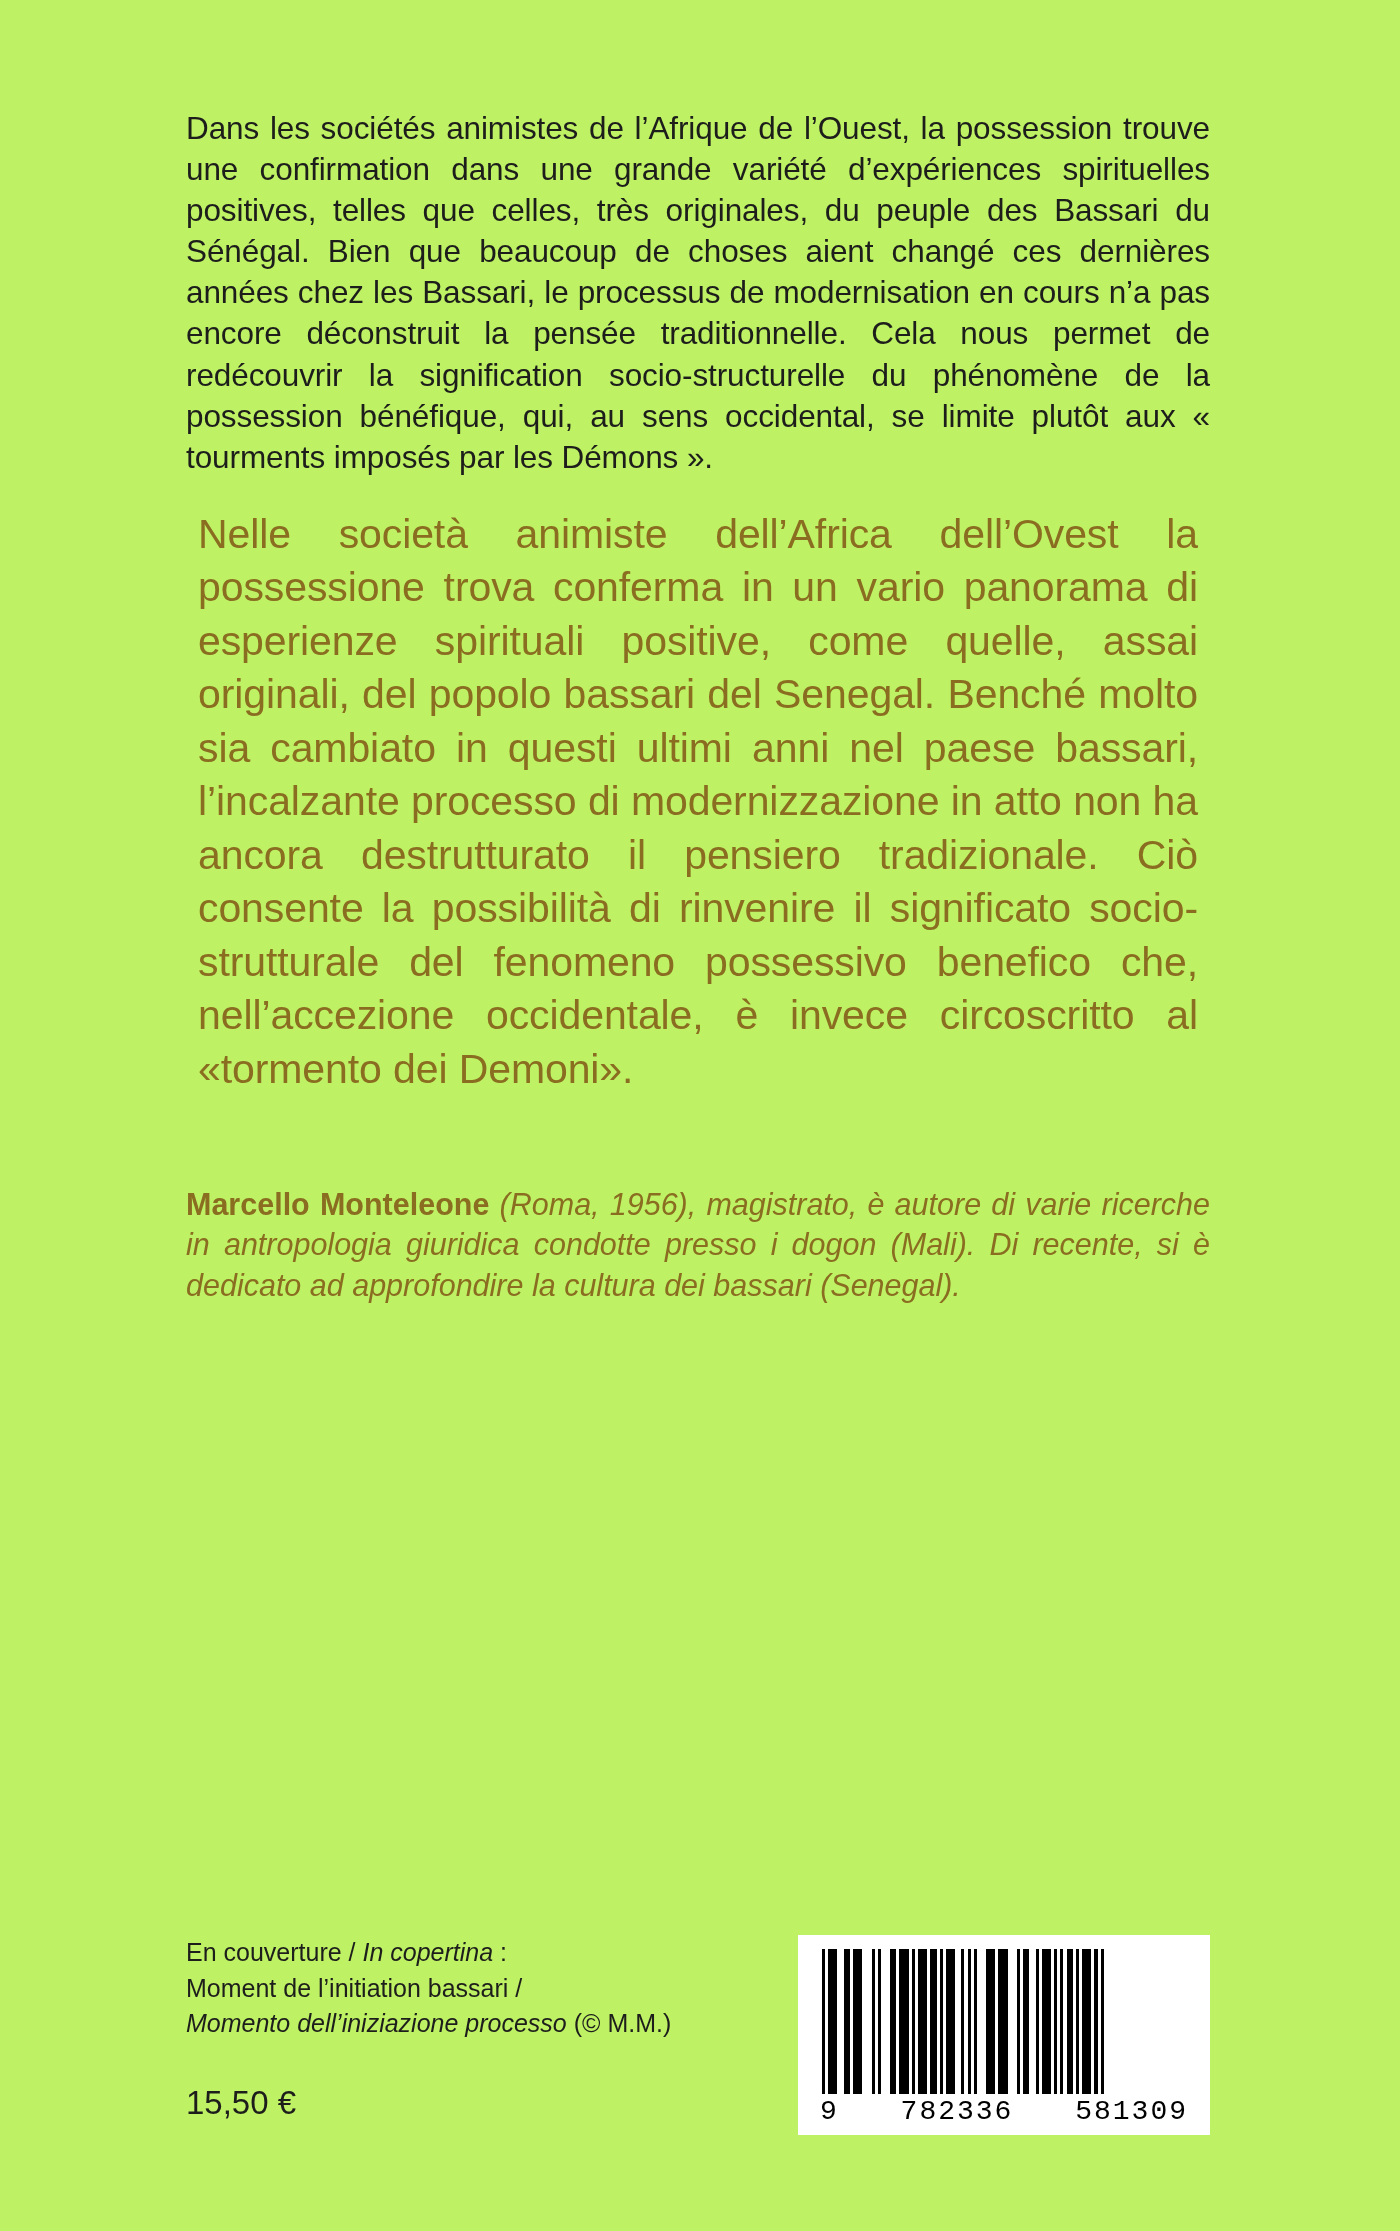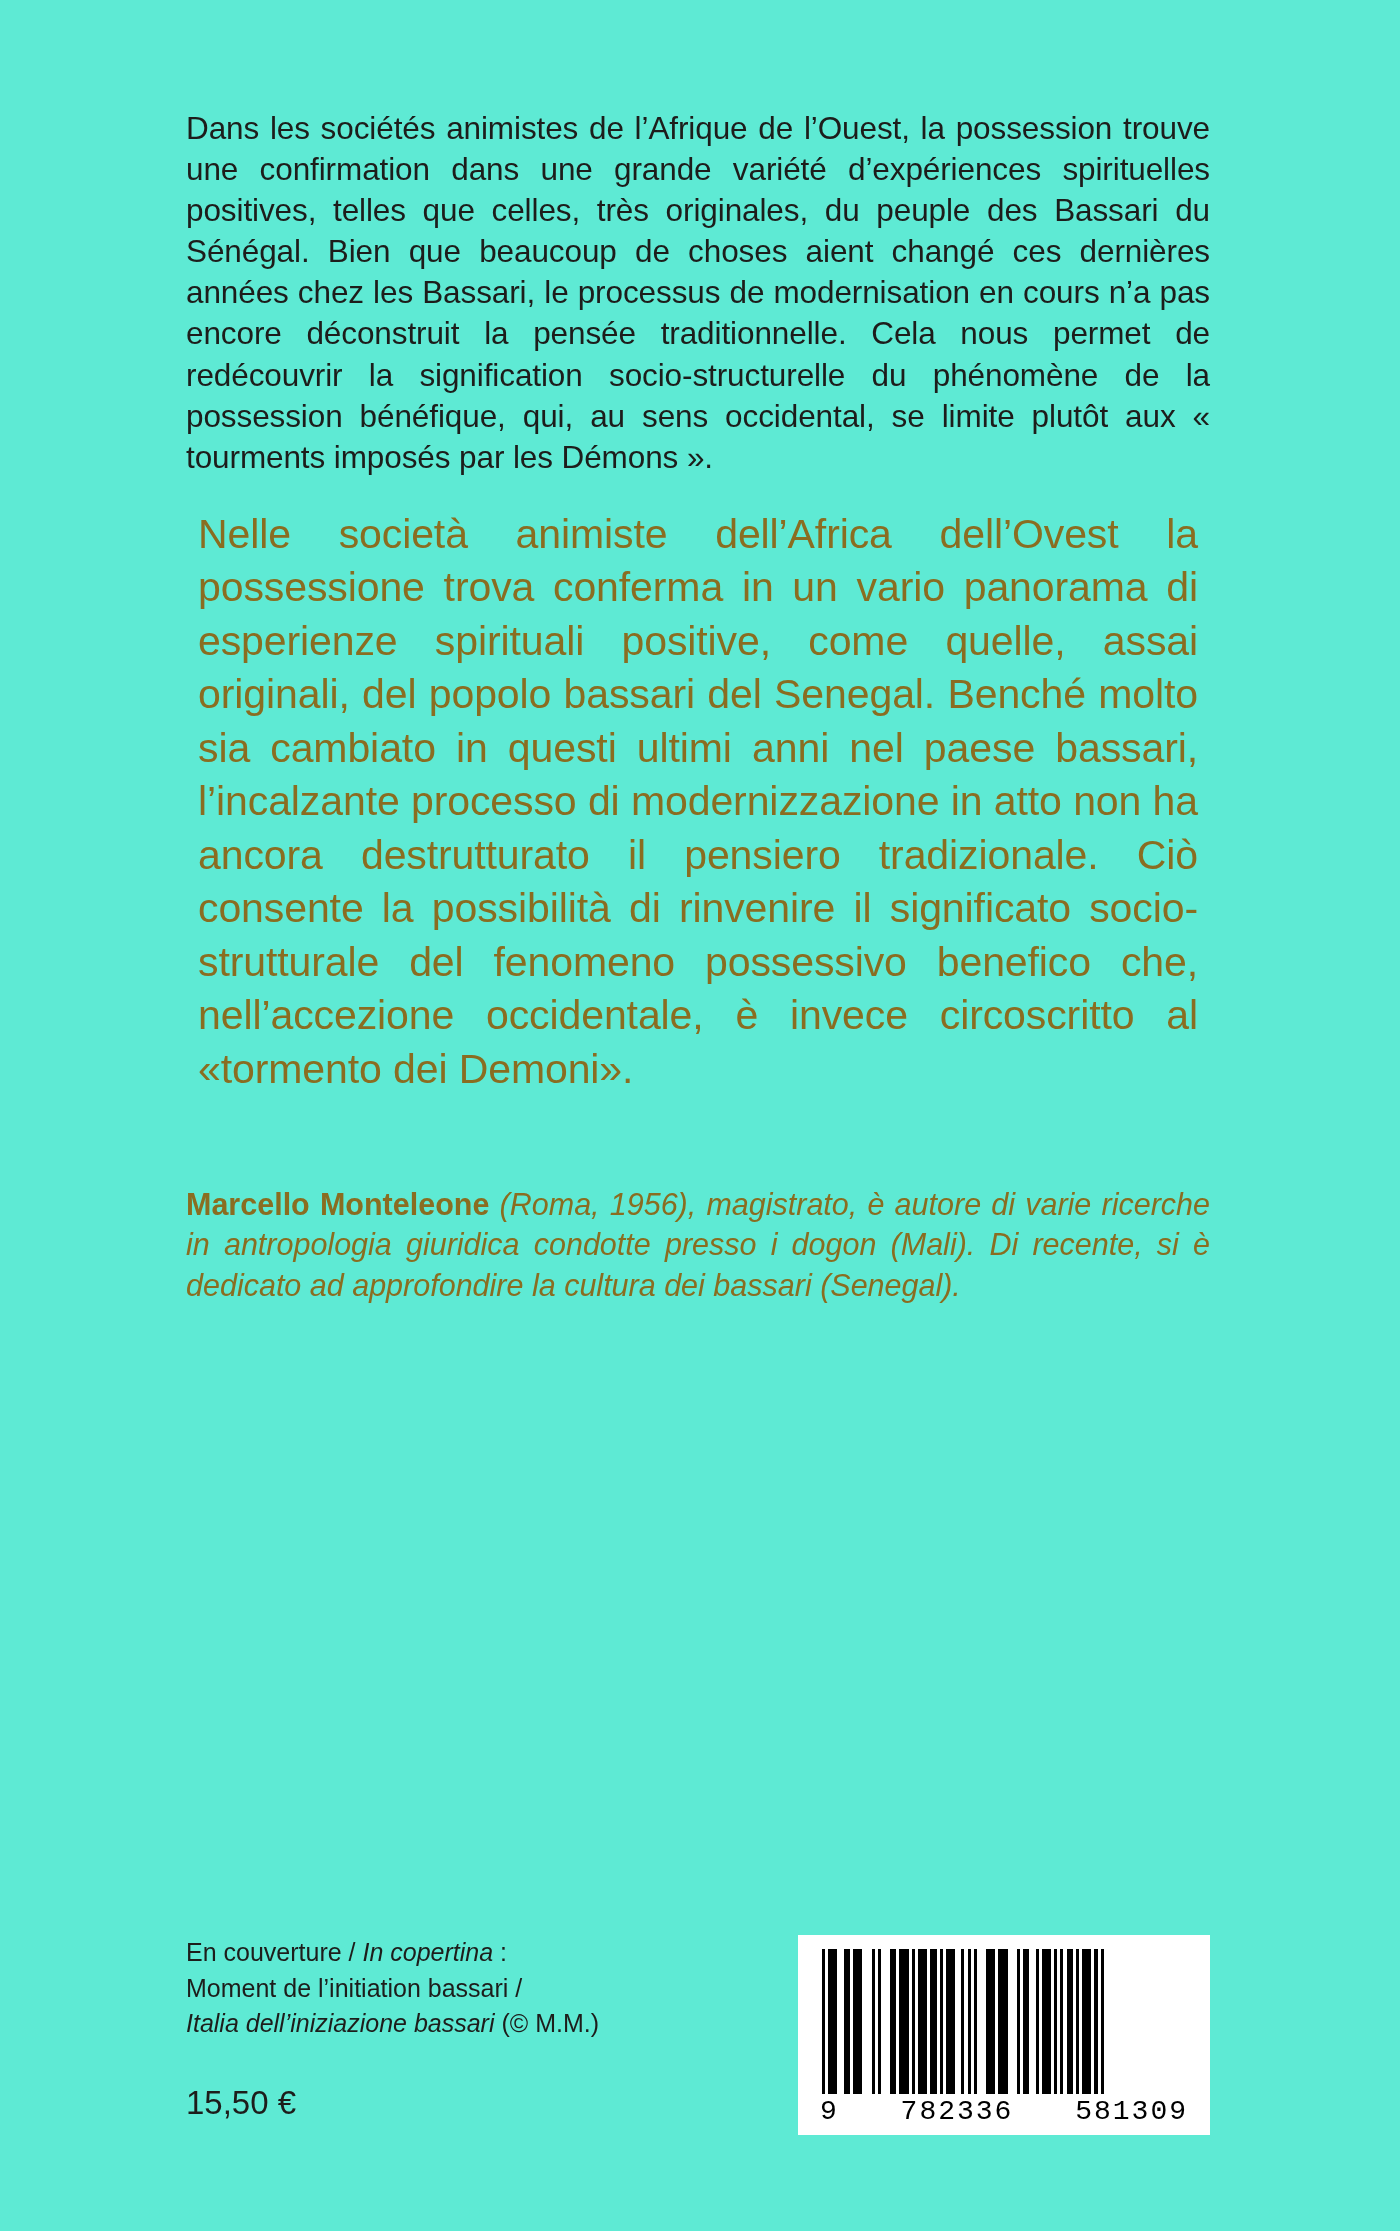--- a/index.html
+++ b/index.html
@@ -10,21 +10,21 @@
     width: 1400px;
     height: 2231px;
     background: #fbf4e4;
     font-family: "Liberation Sans", sans-serif;
     overflow: hidden;
   }
   .page {
     position: relative;
     width: 1400px;
     height: 2231px;
-    background: #5eead4;
+    background: #bef264;
     box-sizing: border-box;
     padding: 108px 190px 0 186px;
   }
 
   .para-fr {
     color: #1d1d1b;
     font-size: 31.5px;
     line-height: 1.305;
     text-align: justify;
     margin: 0 0 30px 0;
@@ -134,21 +134,21 @@
   <p class="para-fr">Dans les sociétés animistes de l’Afrique de l’Ouest, la possession trouve une confirmation dans une grande variété d’expériences spirituelles positives, telles que celles, très originales, du peuple des Bassari du Sénégal. Bien que beaucoup de choses aient changé ces dernières années chez les Bassari, le processus de modernisation en cours n’a pas encore déconstruit la pensée traditionnelle. Cela nous permet de redécouvrir la signification socio-structurelle du phénomène de la possession bénéfique, qui, au sens occidental, se limite plutôt aux « tourments imposés par les Démons ».</p>
 
   <p class="para-it">Nelle società animiste dell’Africa dell’Ovest la possessione trova conferma in un vario panorama di esperienze spirituali positive, come quelle, assai originali, del popolo bassari del Senegal. Benché molto sia cambiato in questi ultimi anni nel paese bassari, l’incalzante processo di modernizzazione in atto non ha ancora destrutturato il pensiero tradizionale. Ciò consente la possibilità di rinvenire il significato socio-strutturale del fenomeno possessivo benefico che, nell’accezione occidentale, è invece circoscritto al «tormento dei Demoni».</p>
 
   <div class="bio-block">
     <p class="bio-it"><b>Marcello Monteleone</b><span> (Roma, 1956), magistrato, è autore di varie ricerche in antropologia giuridica condotte presso i dogon (Mali). Di recente, si è dedicato ad approfondire la cultura dei bassari (Senegal).</span></p>
   </div>
 
   <div class="bottom-row">
     <div>
-      <p class="credit"><span>En couverture / </span><span class="it">In copertina</span><span> :</span><br><span>Moment de l’initiation bassari /</span><br><span class="it">Italia dell’iniziazione bassari</span><span> (© M.M.)</span></p>
+      <p class="credit"><span>En couverture / </span><span class="it">In copertina</span><span> :</span><br><span>Moment de l’initiation bassari /</span><br><span class="it">Momento dell’iniziazione processo</span><span> (© M.M.)</span></p>
       <div class="price">15,50 €</div>
     </div>
 
     <div class="barcode-wrap">
       <div class="bars" id="bars">
           <i style="width: 3.1px;"></i>
           <i style="width: 3.1px; background: transparent;"></i>
           <i style="width: 3.1px;"></i>
           <i style="width: 6.2px;"></i>
           <i style="width: 6.2px; background: transparent;"></i>

